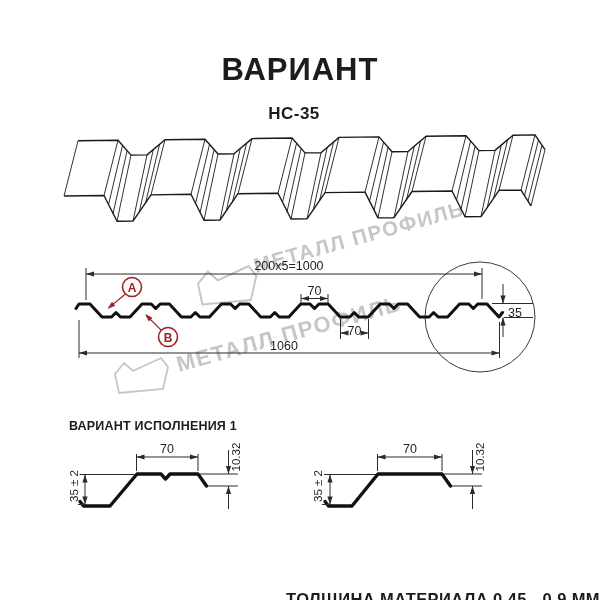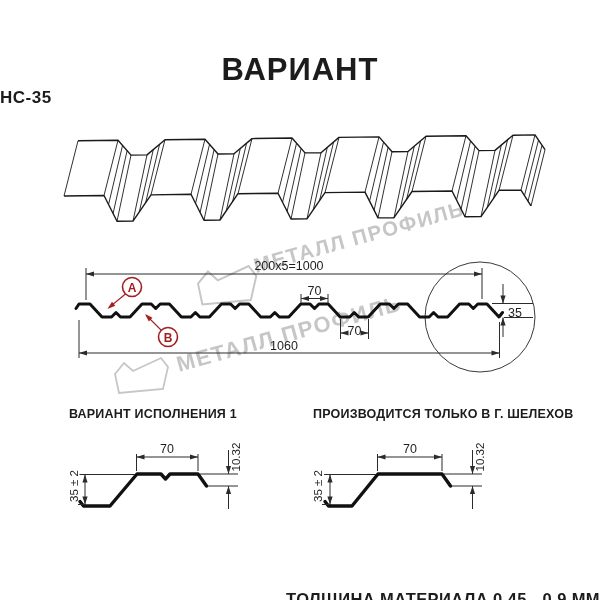--- a/index.html
+++ b/index.html
@@ -1,21 +1,21 @@
 <!DOCTYPE html>
 <html style="--accent: #a32020; --wm: #c6c6c6;"><head>
 <meta charset="utf-8">
 <style>
   html,body{margin:0;padding:0;background:#fff;}
   #page{position:relative;width:600px;height:600px;background:#fff;overflow:hidden;
         font-family:"Liberation Sans",sans-serif;color:#1c1c1c;}
   .abs{position:absolute;}
   #title{top:52px;left:0;width:600px;text-align:center;font-size:31px;font-weight:800;letter-spacing:1px;}
-  #subtitle{top:88px;left:0;width:588px;text-align:left;font-size:17px;font-weight:700;letter-spacing:.5px;}
-  .vh{font-size:12.5px;font-weight:700;letter-spacing:.2px;line-height:14px;}
+  #subtitle{top:104px;left:0;width:588px;text-align:center;font-size:17px;font-weight:700;letter-spacing:.5px;}
+  .vh{font-size:12.5px;font-weight:700;letter-spacing:.2px;line-height:14px;margin-top:12px;}
   #vh1{top:407px;left:69px;}
   #vh2{top:407px;left:313px;}
   #footer{top:554px;left:0;width:600px;text-align:right;font-size:16.5px;font-weight:700;letter-spacing:.4px;margin-top:36px;}
   svg{position:absolute;top:0;left:0;}
   .wm{font-weight:700;letter-spacing:1.5px;fill:var(--wm,#c6c6c6);font-size:20.5px;}
   .wm2{font-size:22px;}
   .logo{fill:none;stroke:var(--wm,#c6c6c6);stroke-width:1.8px;}
   .profile{fill:none;stroke:#111;stroke-width:3px;stroke-linejoin:round;stroke-linecap:round;}
   .vprofile{fill:none;stroke:#111;stroke-width:3.4px;stroke-linejoin:round;stroke-linecap:round;}
   .dim{stroke:#2b2b2b;stroke-width:1px;fill:none;}
@@ -218,17 +218,16 @@
         <polygon points="0,0 -8,2.6 -8,-2.6" transform="translate(107.5,309) rotate(140)" fill="#a32020"></polygon>
         <polygon points="0,0 -8,2.6 -8,-2.6" transform="translate(145,314) rotate(225)" fill="#a32020"></polygon>
       </g>
   </svg>
 
   <div class="abs" id="title">ВАРИАНТ</div>
   <div class="abs" id="subtitle">НС-35</div>
 
   <div class="abs vh" id="vh1">ВАРИАНТ ИСПОЛНЕНИЯ 1</div>
   <div class="abs vh" id="vh2">
-    <div>ПРОИЗВОДИТСЯ ТОЛЬКО В Г. ШЕЛЕХОВ</div>
   </div>
 
   <div class="abs" id="footer">ТОЛЩИНА МАТЕРИАЛА 0,45 - 0,9 ММ</div>
 </div>
 
 </body></html>

